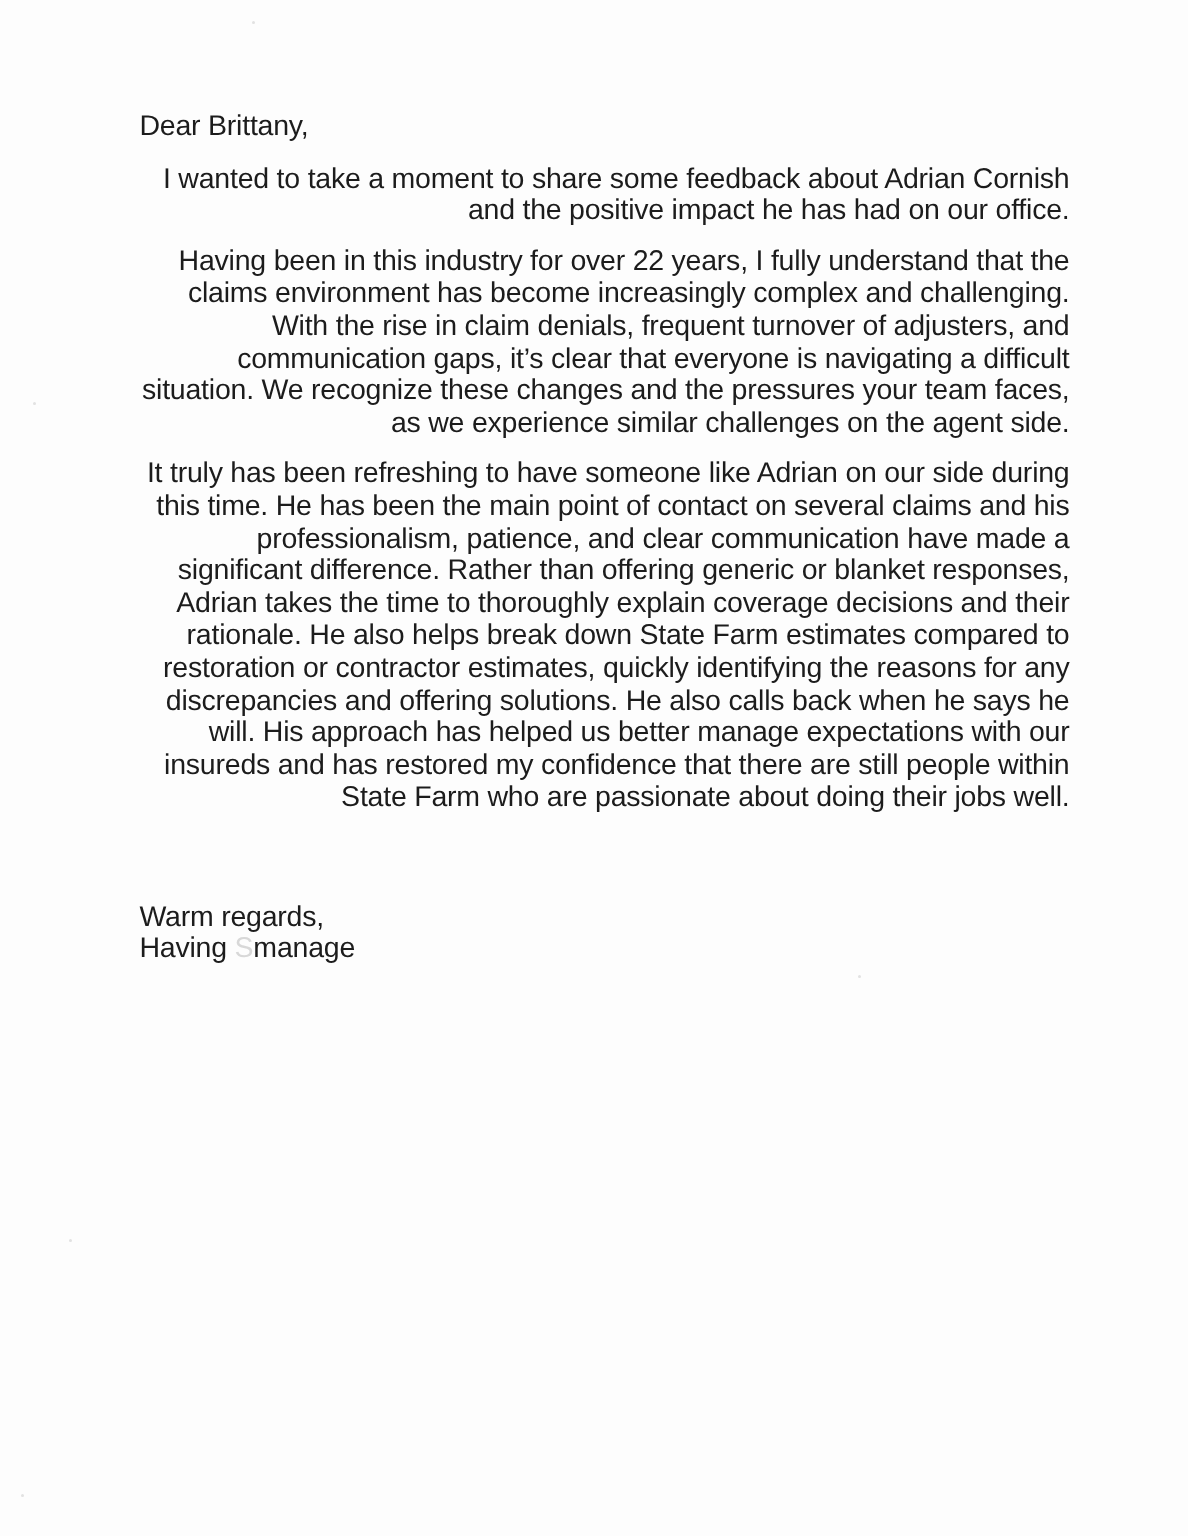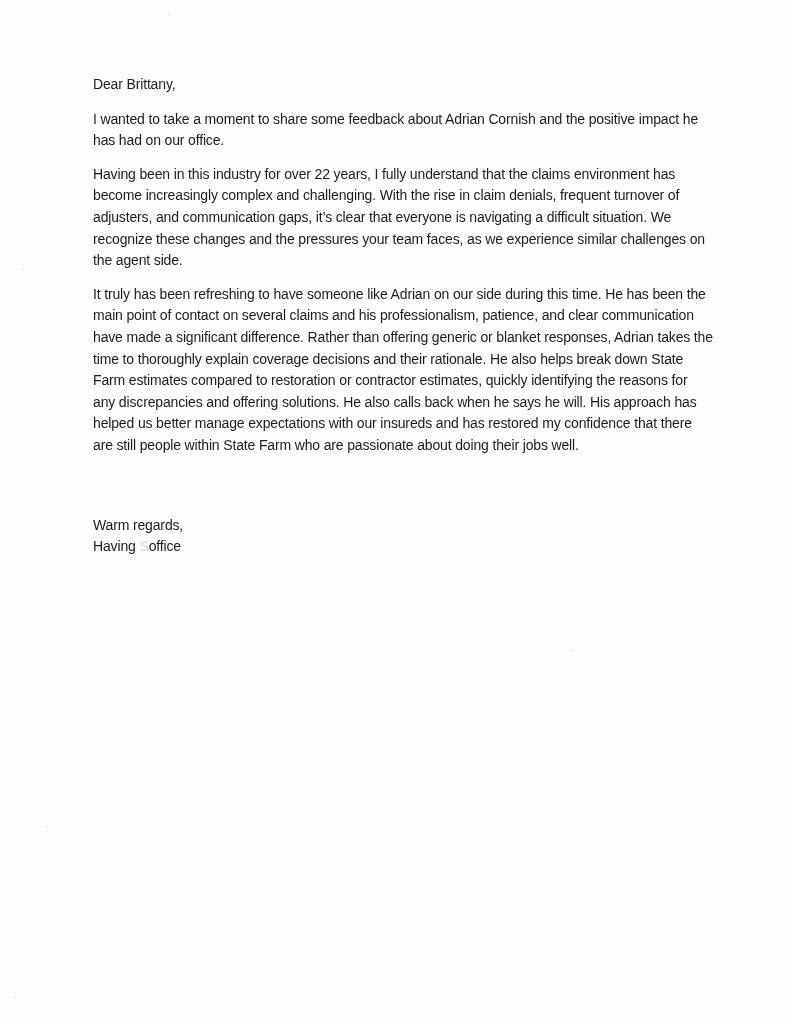--- a/index.html
+++ b/index.html
@@ -21,29 +21,30 @@
       top: 0;
       width: 792px;
       height: 1024px;
       background: #fdfdfd;
     }
     .letter {
       position: absolute;
       left: 93px;
       top: 74px;
       width: 620px;
-      font-size: 14px;
+      font-size: 19px;
       line-height: 21.6px;
       letter-spacing: -0.15px;
     }
     .salutation {
       margin: 0 0 13px 0;
     }
     .para {
       margin: 0 0 12px 0;
+      text-align: right;
     }
     .closing-block {
       margin-top: 58px;
     }
     .closing, .signature {
       margin: 0;
     }
     .sig-faded {
       color: #d8d8d8;
     }
@@ -61,21 +62,21 @@
 <div class="page">
   <div class="letter">
     <p class="salutation">Dear Brittany,</p>
 
     <p class="para">I wanted to take a moment to share some feedback about Adrian Cornish and the positive impact he has had on our office.</p>
     <p class="para">Having been in this industry for over 22 years, I fully understand that the claims environment has become increasingly complex and challenging. With the rise in claim denials, frequent turnover of adjusters, and communication gaps, it’s clear that everyone is navigating a difficult situation. We recognize these changes and the pressures your team faces, as we experience similar challenges on the agent side.</p>
     <p class="para">It truly has been refreshing to have someone like Adrian on our side during this time.  He has been the main point of contact on several claims and his professionalism, patience, and clear communication have made a significant difference. Rather than offering generic or blanket responses, Adrian takes the time to thoroughly explain coverage decisions and their rationale. He also helps break down State Farm estimates compared to restoration or contractor estimates, quickly identifying the reasons for any discrepancies and offering solutions.  He also calls back when he says he will.  His approach has helped us better manage expectations with our insureds and has restored my confidence that there are still people within State Farm who are passionate about doing their jobs well.</p>
 
     <div class="closing-block">
       <p class="closing">Warm regards,</p>
-      <p class="signature"><span>Having </span><span class="sig-faded">S</span><span>office</span></p>
+      <p class="signature"><span>Having </span><span class="sig-faded">S</span><span>manage</span></p>
     </div>
   </div>
 
   <span class="speck" style="left:168px;top:14px"></span>
   <span class="speck" style="left:22px;top:268px"></span>
   <span class="speck" style="left:572px;top:650px"></span>
   <span class="speck" style="left:46px;top:826px"></span>
   <span class="speck" style="left:14px;top:996px"></span>
 </div>
 

